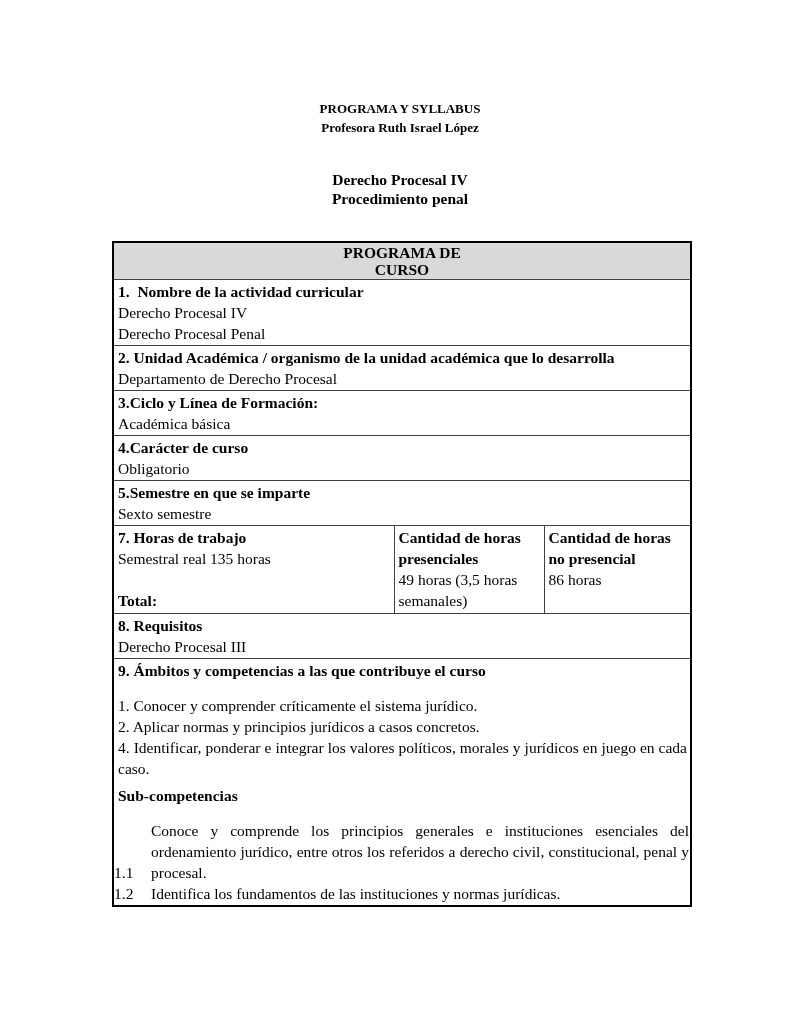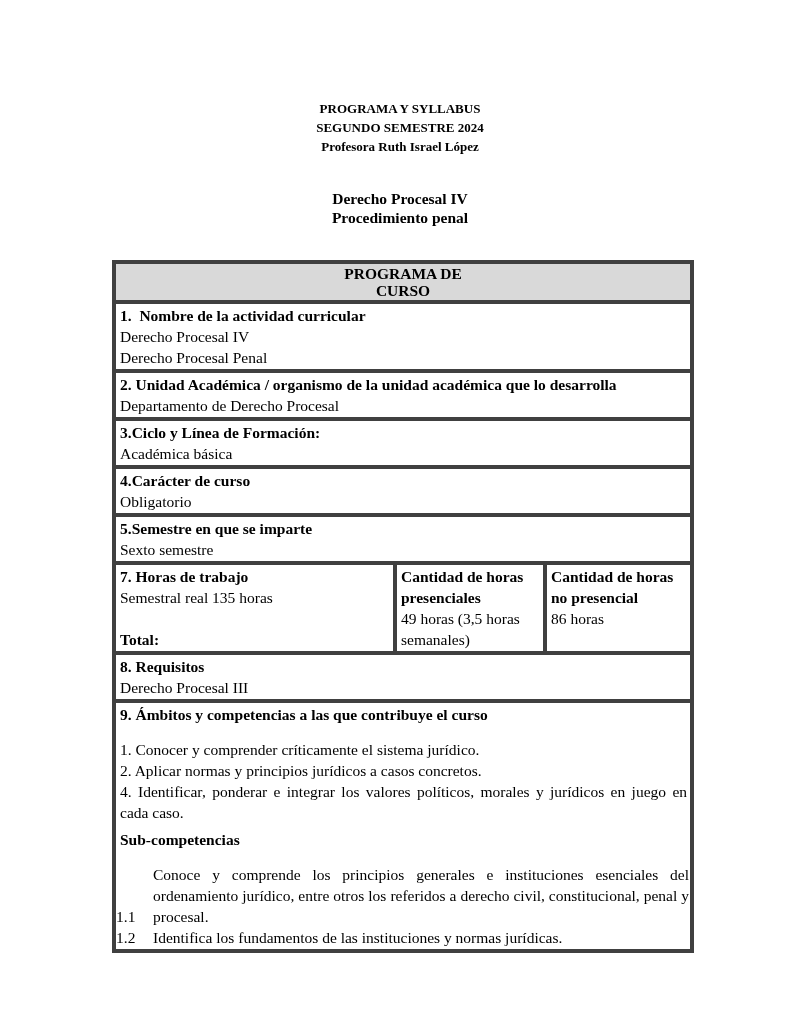--- a/index.html
+++ b/index.html
@@ -32,21 +32,21 @@
   table.program-table {
     margin-top: 33px;
     margin-left: 112px;
     width: 578px;
     border-collapse: collapse;
     table-layout: fixed;
     font-size: 15.5px;
     line-height: 21px;
   }
   table.program-table, table.program-table td {
-    border: 4px solid #404040;
+    border: 1px solid #404040;
   }
   table.program-table { border: 2px solid #000000; }
   td.thead {
     background: #d9d9d9;
     text-align: center;
     font-weight: bold;
     line-height: 17px;
     height: 36px;
     border-bottom: 2px solid #000000;
     padding: 1px 4px;
@@ -83,21 +83,20 @@
     text-align: justify;
   }
 </style>
 </head>
 <body>
 
 <div class="page">
 
   <div class="doc-header">
     <div>PROGRAMA Y SYLLABUS</div>
-    <div>SEGUNDO SEMESTRE 2024</div>
     <div>Profesora Ruth Israel López</div>
   </div>
 
   <div class="course-title">
     <div>Derecho Procesal IV</div>
     <div>Procedimiento penal</div>
   </div>
 
   <table class="program-table">
     <colgroup>

